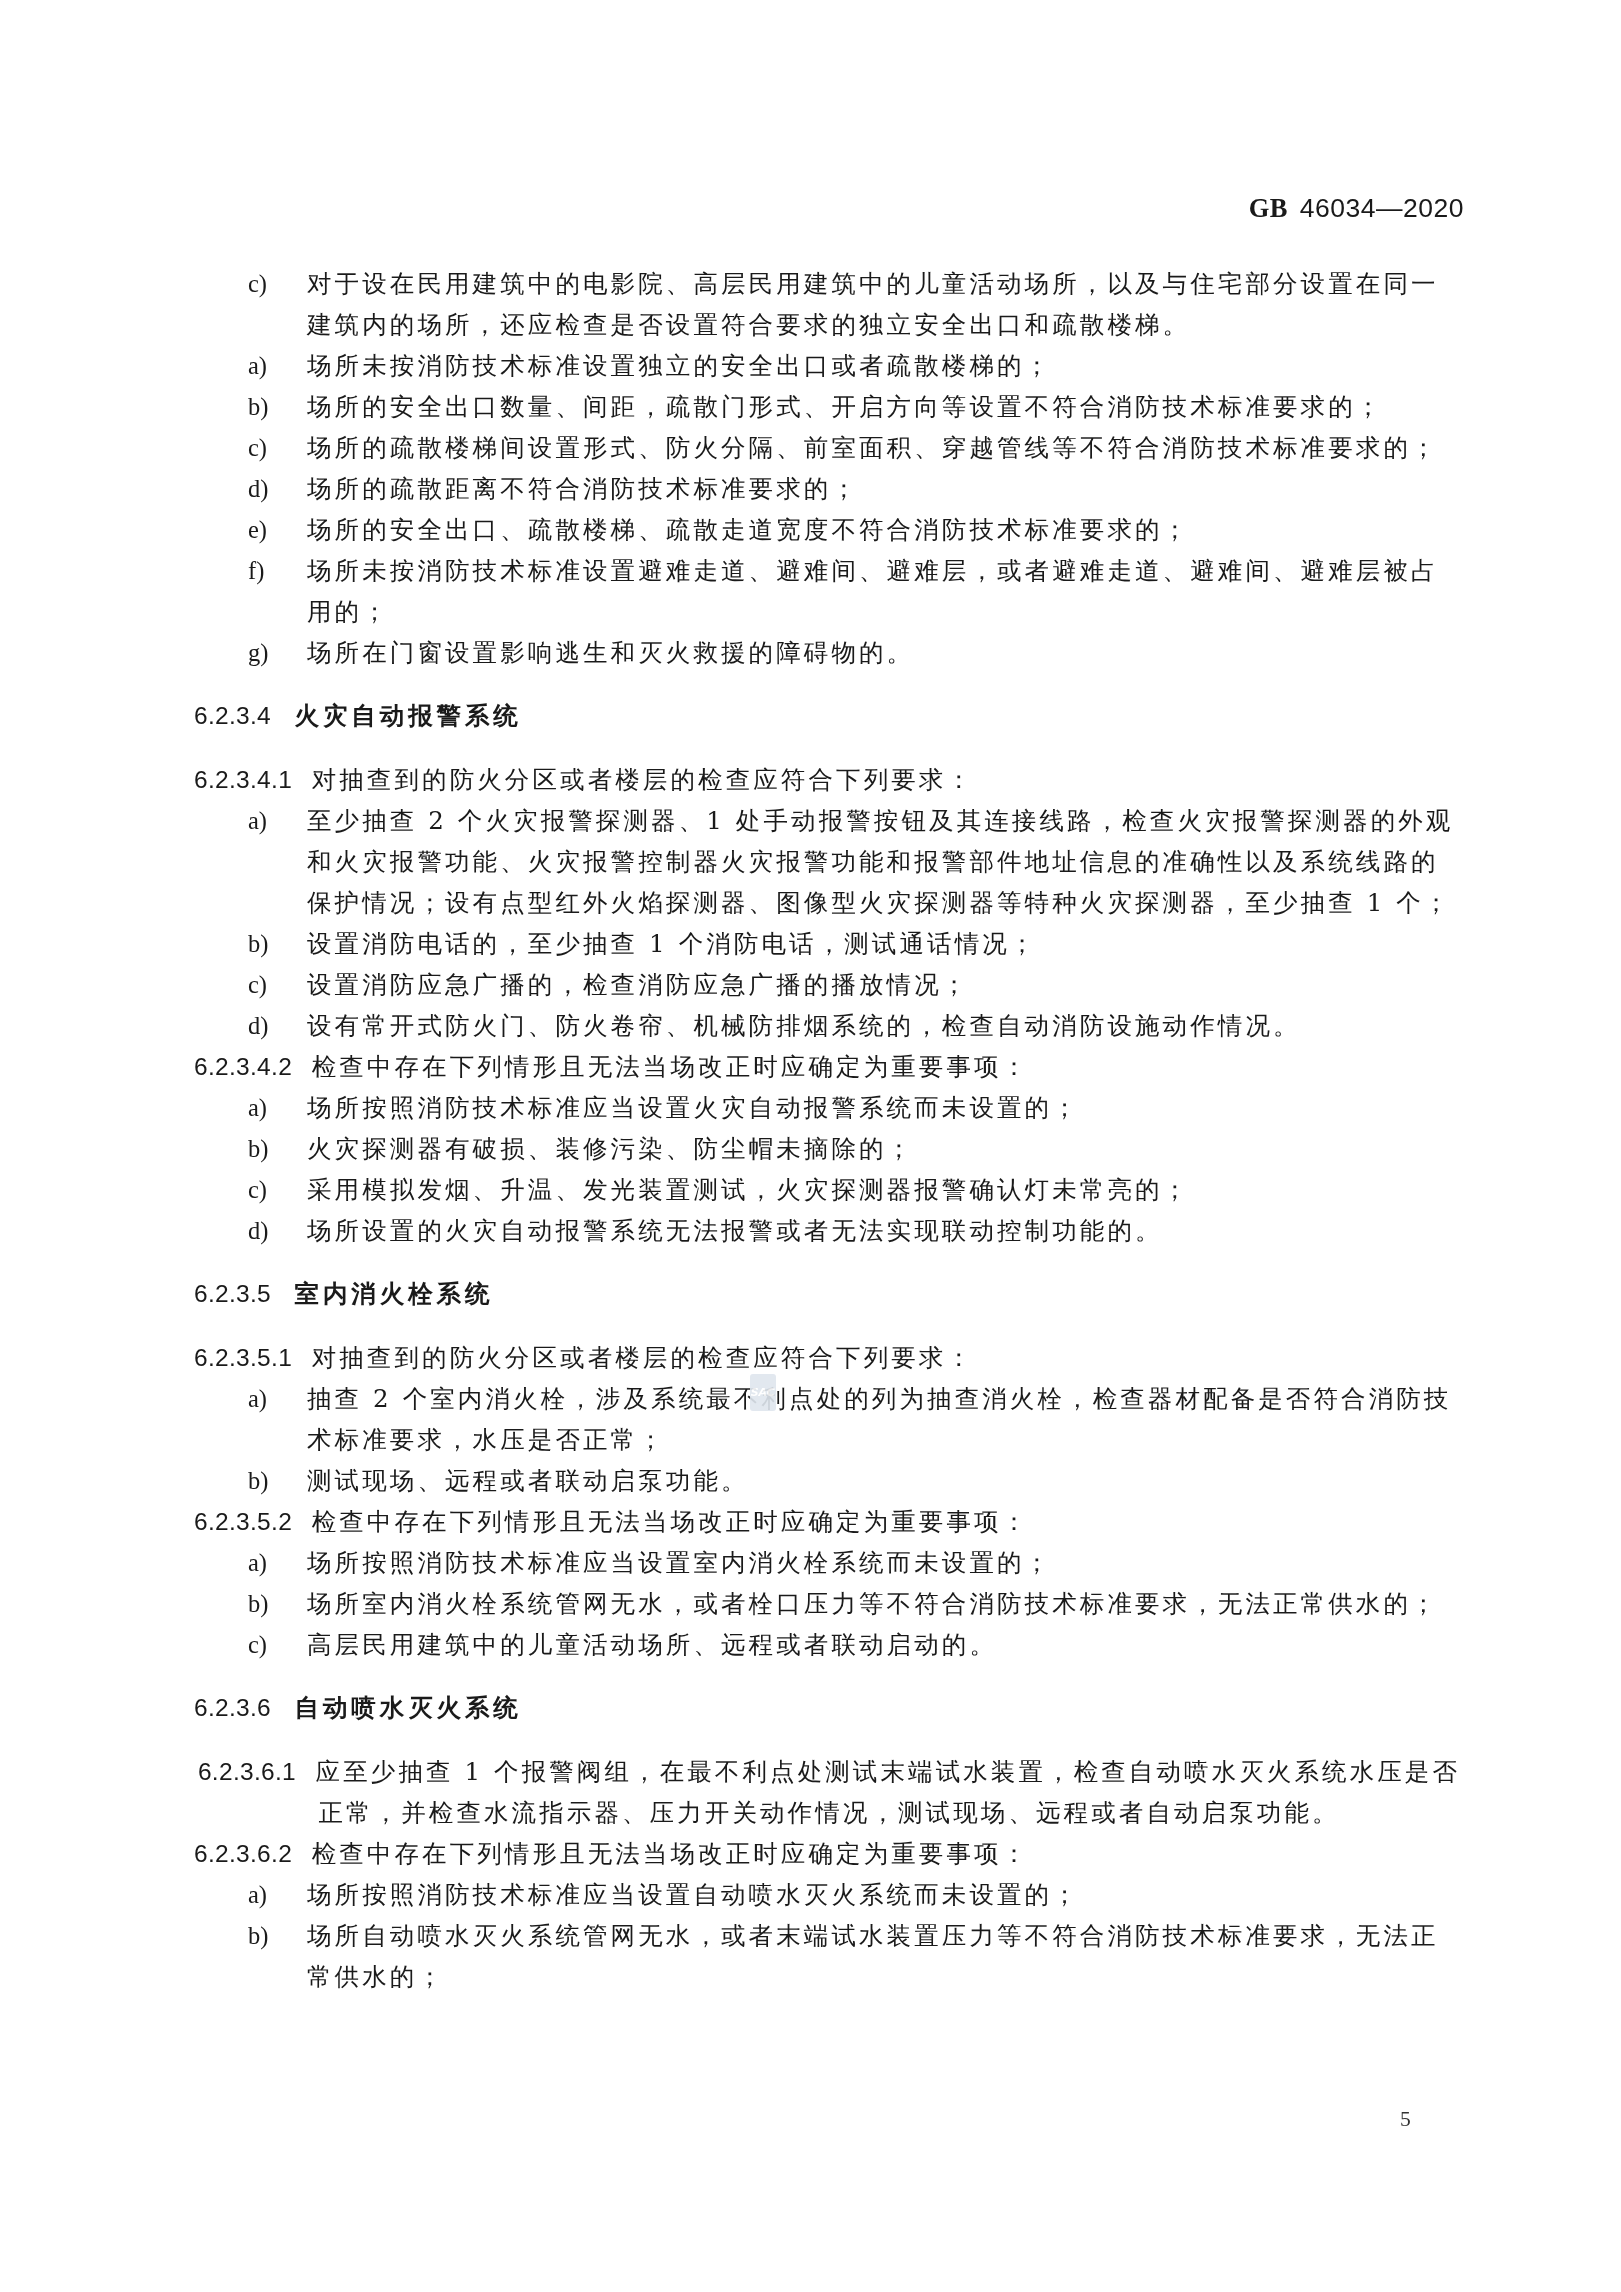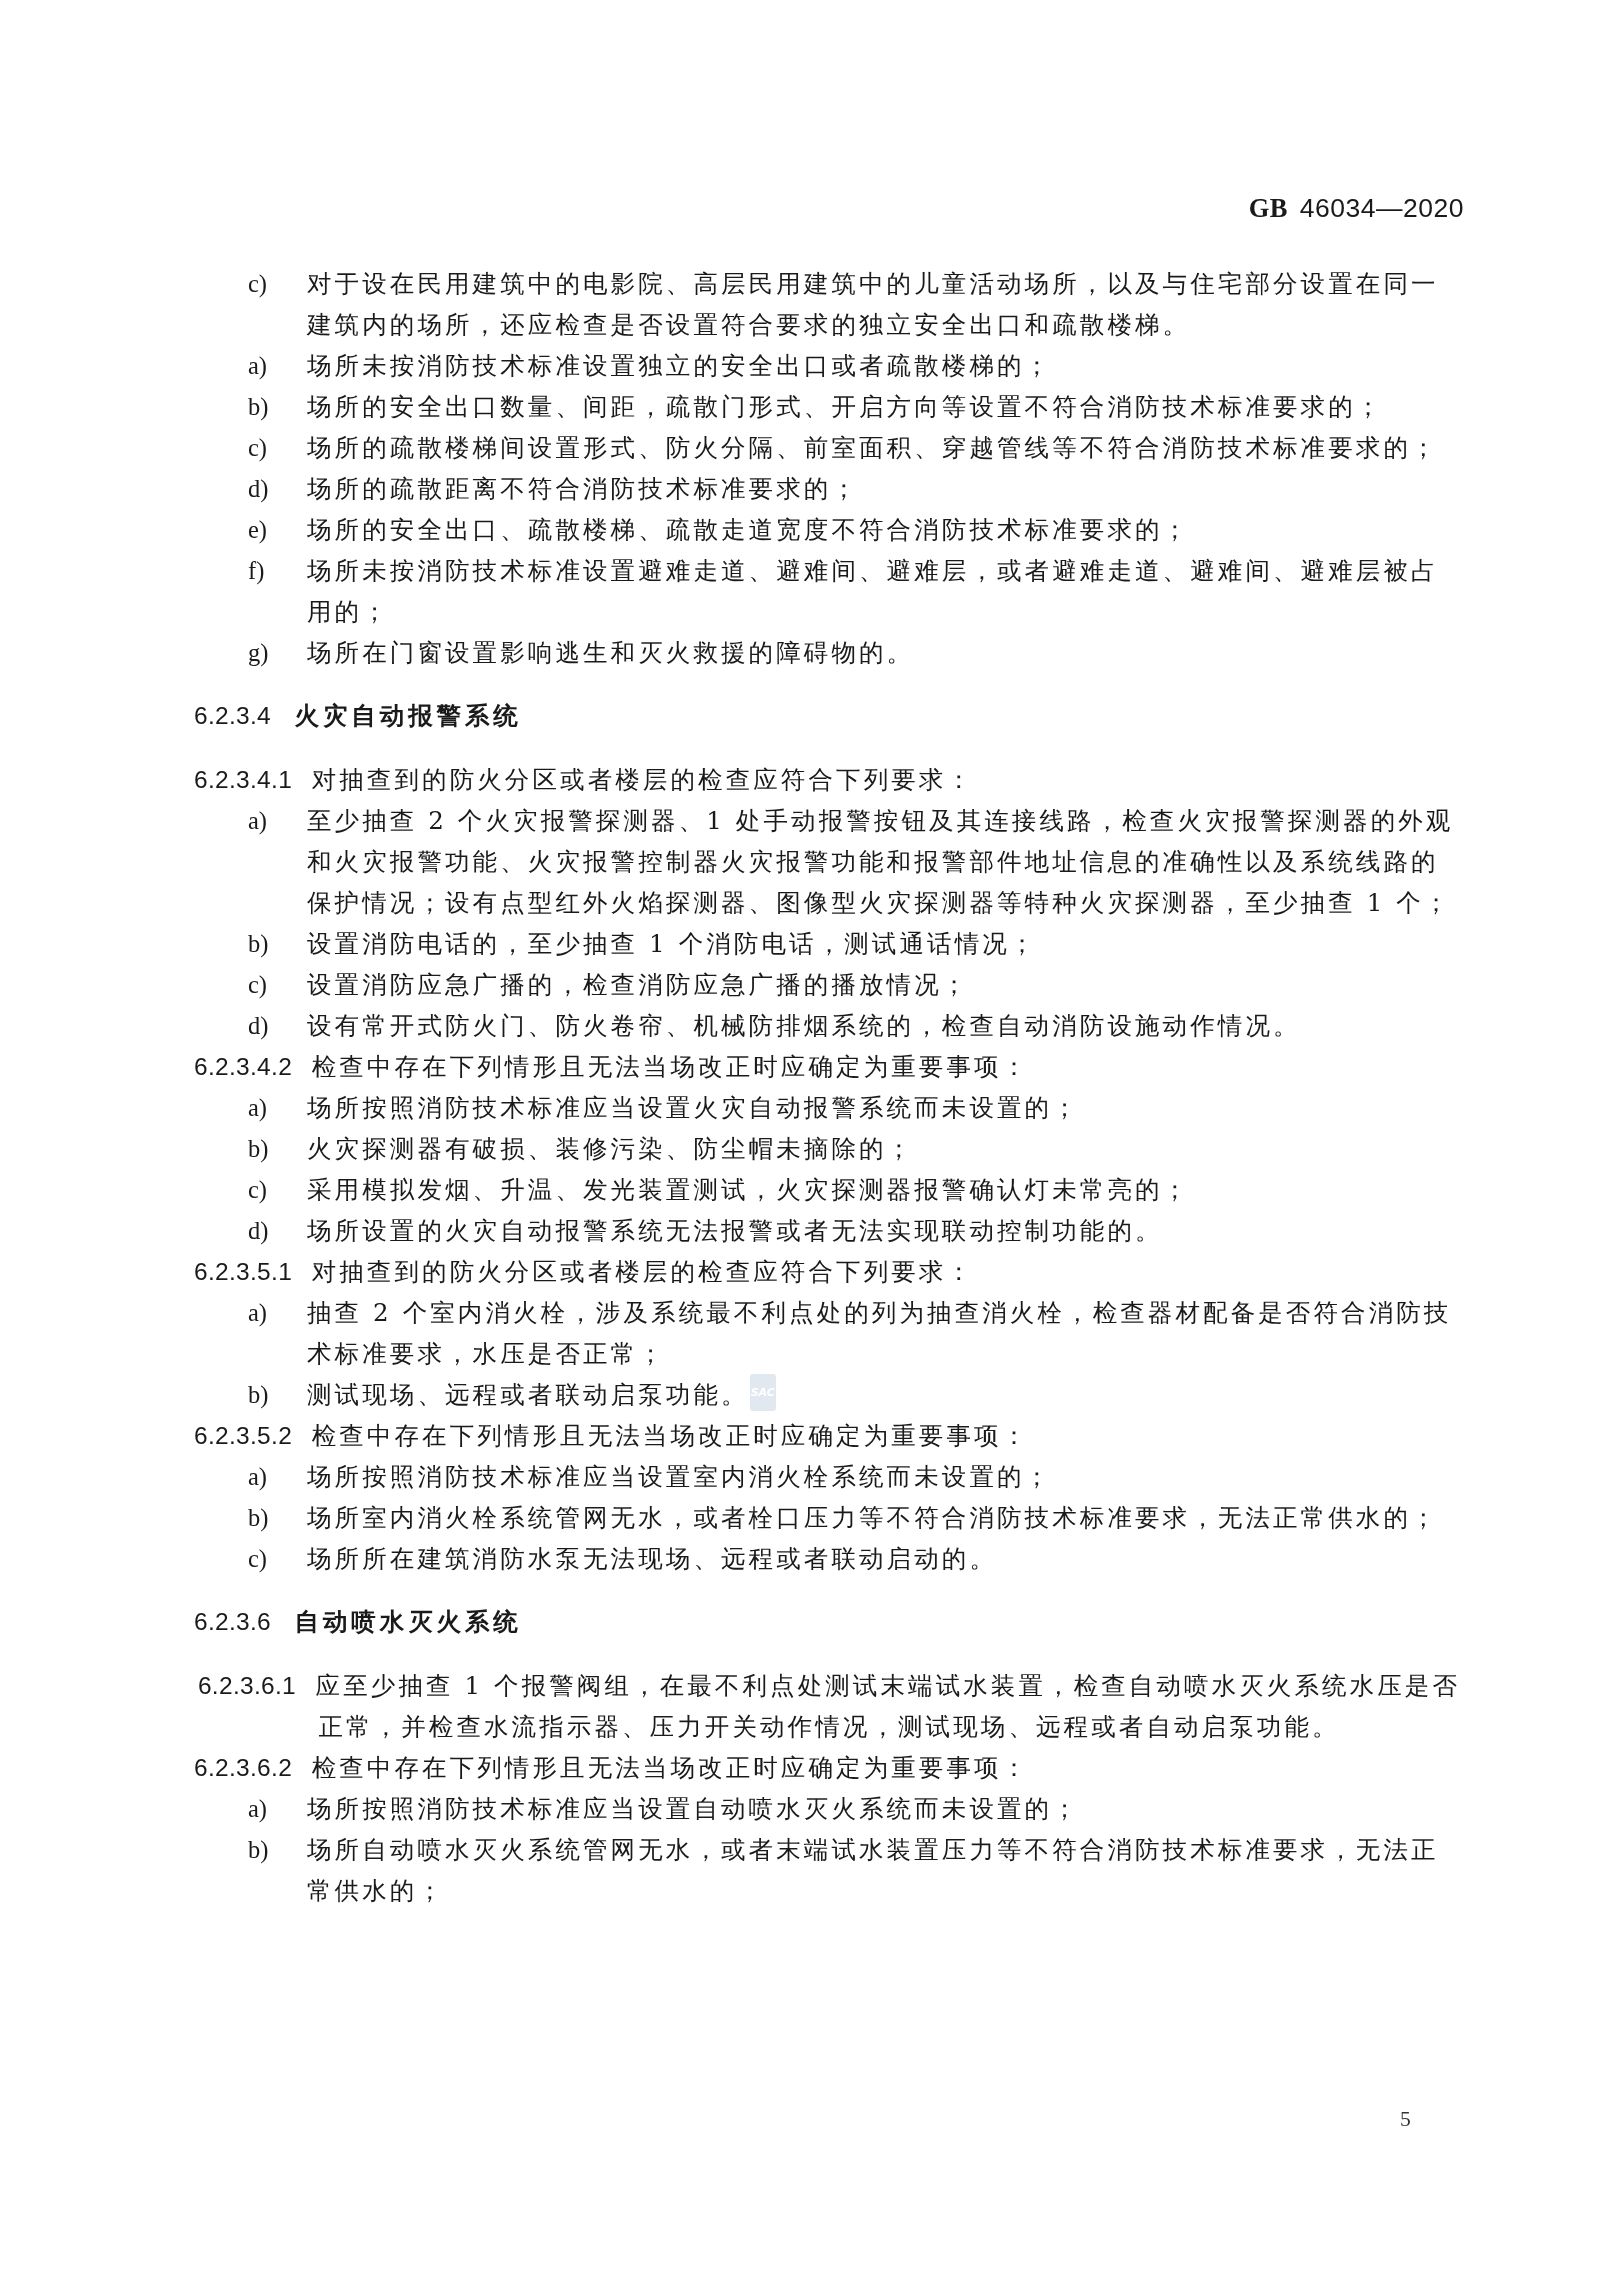--- a/index.html
+++ b/index.html
@@ -191,41 +191,42 @@
         <span class="itext">火灾探测器有破损、装修污染、防尘帽未摘除的；</span>
       </div>
       <div class="item">
         <span class="letter">c)</span>
         <span class="itext">采用模拟发烟、升温、发光装置测试，火灾探测器报警确认灯未常亮的；</span>
       </div>
       <div class="item">
         <span class="letter">d)</span>
         <span class="itext">场所设置的火灾自动报警系统无法报警或者无法实现联动控制功能的。</span>
       </div>
+      <div class="line section-heading"><span class="clause-num">6.2.3.5</span><span class="title">室内消火栓系统</span></div>
       <div class="line"><span class="clause-num">6.2.3.5.1</span><span class="clause-text">对抽查到的防火分区或者楼层的检查应符合下列要求：</span></div>
       <div class="item">
         <span class="letter">a)</span>
         <span class="itext">抽查 2 个室内消火栓，涉及系统最不利点处的列为抽查消火栓，检查器材配备是否符合消防技术标准要求，水压是否正常；</span>
       </div>
       <div class="item">
         <span class="letter">b)</span>
         <span class="itext">测试现场、远程或者联动启泵功能。</span>
       </div>
       <div class="line"><span class="clause-num">6.2.3.5.2</span><span class="clause-text">检查中存在下列情形且无法当场改正时应确定为重要事项：</span></div>
       <div class="item">
         <span class="letter">a)</span>
         <span class="itext">场所按照消防技术标准应当设置室内消火栓系统而未设置的；</span>
       </div>
       <div class="item">
         <span class="letter">b)</span>
         <span class="itext">场所室内消火栓系统管网无水，或者栓口压力等不符合消防技术标准要求，无法正常供水的；</span>
       </div>
       <div class="item">
         <span class="letter">c)</span>
-        <span class="itext">场所所在建筑消防水泵无法现场、远程或者联动启动的。</span>
+        <span class="itext">高层民用建筑中的儿童活动场所、远程或者联动启动的。</span>
       </div>
       <div class="line section-heading"><span class="clause-num">6.2.3.6</span><span class="title">自动喷水灭火系统</span></div>
       <div class="para"><span class="clause-num">6.2.3.6.1</span><span>应至少抽查 1 个报警阀组，在最不利点处测试末端试水装置，检查自动喷水灭火系统水压是否正常，并检查水流指示器、压力开关动作情况，测试现场、远程或者自动启泵功能。</span></div>
       <div class="line"><span class="clause-num">6.2.3.6.2</span><span class="clause-text">检查中存在下列情形且无法当场改正时应确定为重要事项：</span></div>
       <div class="item">
         <span class="letter">a)</span>
         <span class="itext">场所按照消防技术标准应当设置自动喷水灭火系统而未设置的；</span>
       </div>
       <div class="item">
         <span class="letter">b)</span>

